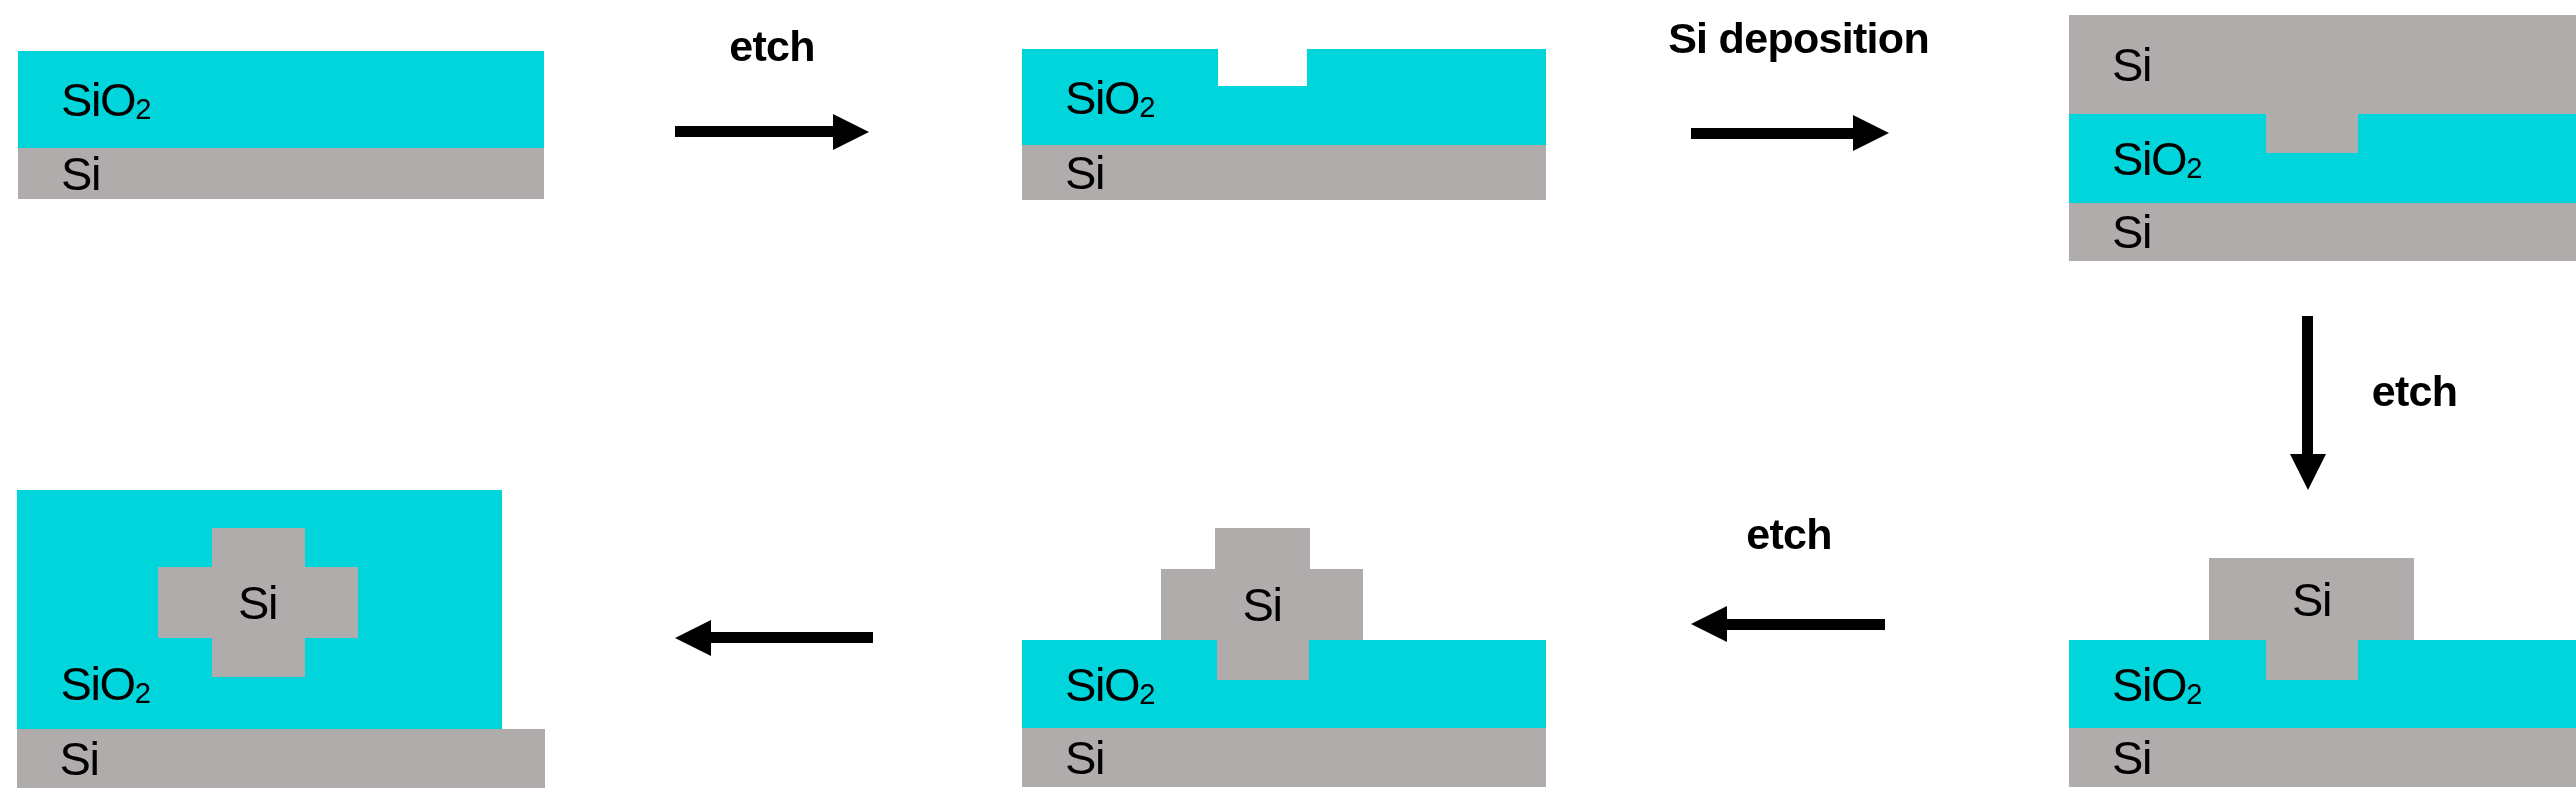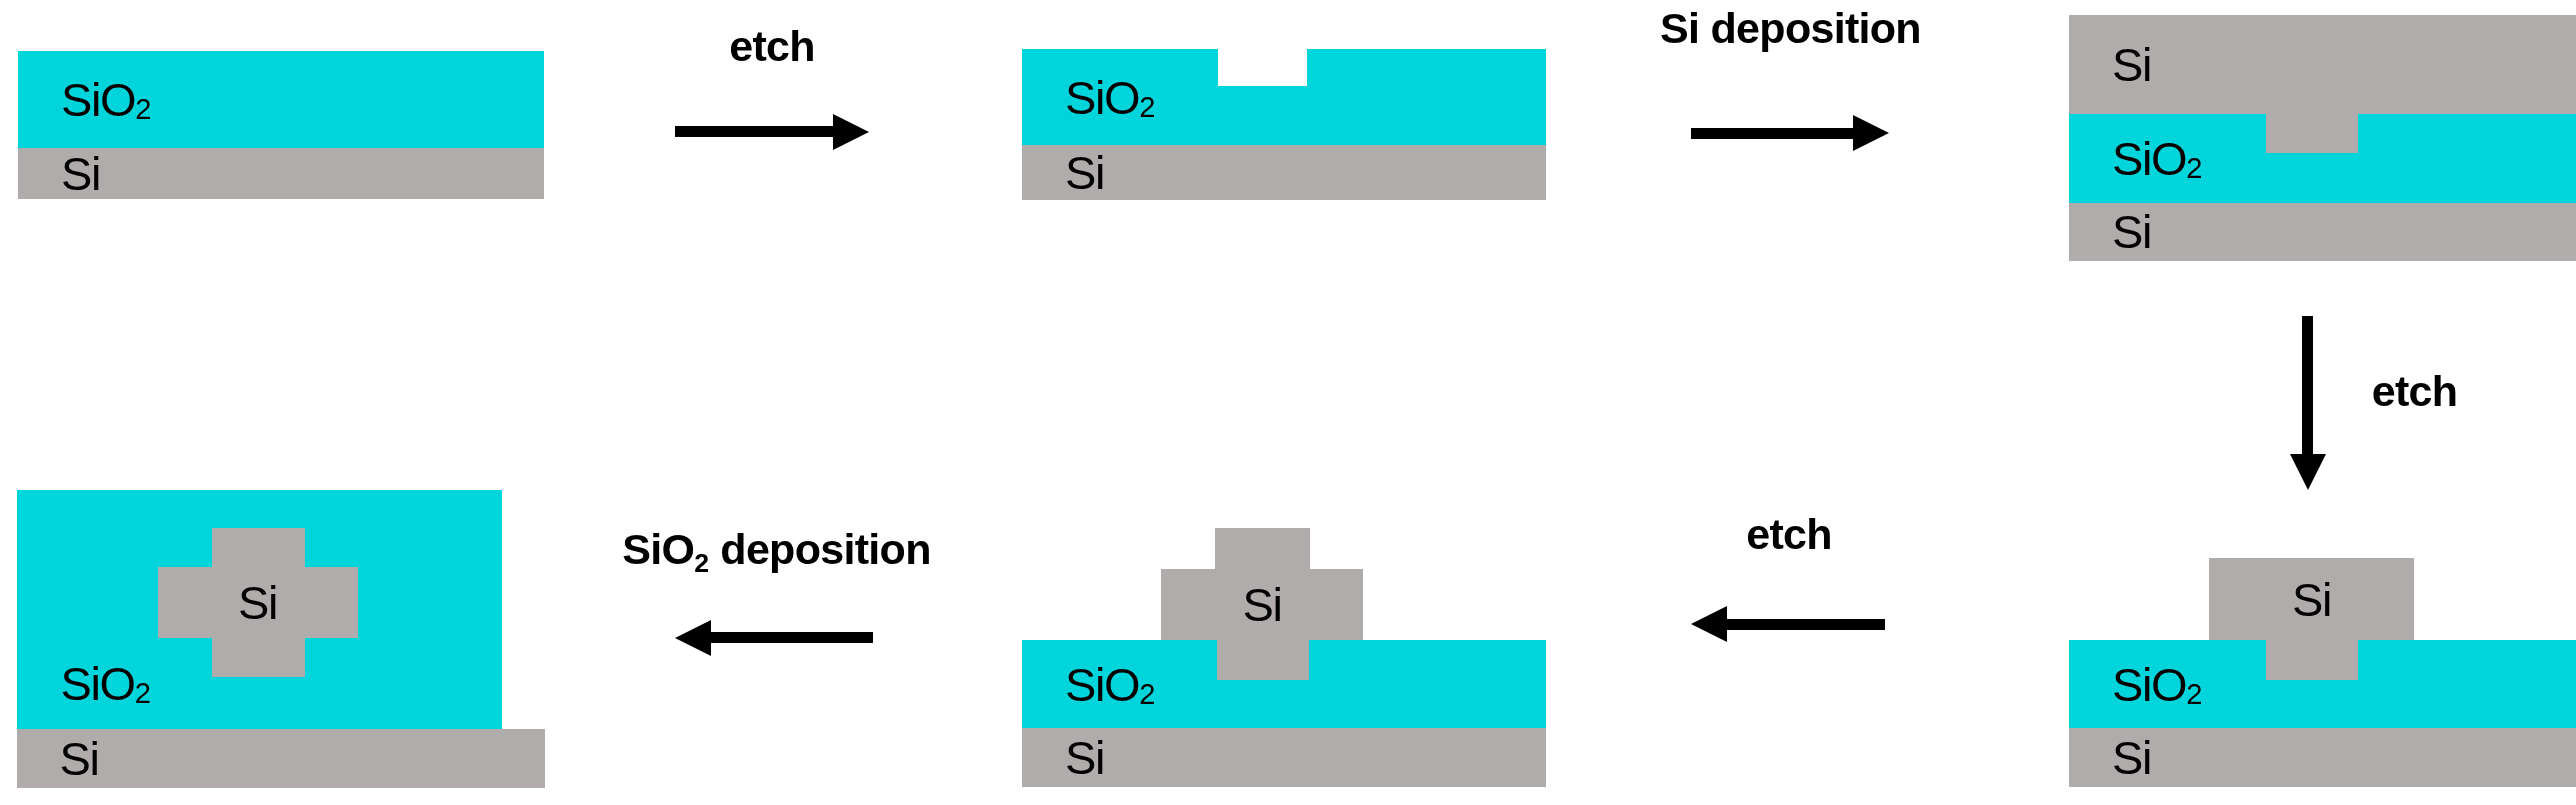--- a/index.html
+++ b/index.html
@@ -87,21 +87,21 @@
   <div class="panel" style="left:1022px; top:49px; width:481px; height:152px;">
     <div class="layer fill-sio2 pad-label" style="left:0; top:0; width:481px; height:96px;">
       <span class="mat-label"><span>SiO</span><span class="sub">2</span></span>
     </div>
     <div class="layer fill-bg" style="left:196px; top:0; width:89px; height:37px;"></div>
     <div class="layer fill-si pad-label" style="left:0; top:96px; width:481px; height:55px;">
       <span class="mat-label">Si</span>
     </div>
   </div>
 
-  <div class="arrow-label" style="left:1652px; top:6px; width:277px;">Si deposition</div>
+  <div class="arrow-label" style="left:1652px; top:16px; width:277px;text-align:right;">Si deposition</div>
   <div class="shaft" style="left:1691px; top:128px; width:162px; height:11px;"></div>
   <div class="head head-right" style="left:1853px; top:115px;"></div>
 
   <div class="panel" style="left:2069px; top:14.6px; width:494px; height:246px;">
     <div class="layer fill-si pad-label" style="left:0; top:0; width:494px; height:99px;">
       <span class="mat-label">Si</span>
     </div>
     <div class="layer fill-sio2 pad-label" style="left:0; top:99px; width:494px; height:89px;">
       <span class="mat-label"><span>SiO</span><span class="sub">2</span></span>
     </div>
@@ -139,23 +139,20 @@
     <div class="layer fill-si" style="left:195px; top:112px; width:92px; height:40px;"></div>
     <div class="layer fill-si" style="left:193px; top:0; width:95px; height:42px;"></div>
     <div class="layer fill-si center-label" style="left:139px; top:41px; width:202px; height:71px;">
       <span class="mat-label">Si</span>
     </div>
     <div class="layer fill-si pad-label" style="left:0; top:200px; width:481px; height:59px;">
       <span class="mat-label">Si</span>
     </div>
   </div>
 
-  <div class="arrow-label" style="left:613px; top:527px; width:327px;">
-    <span>SiO</span><span class="sub sub-deep">2</span><span> deposition</span>
-  </div>
   <div class="head head-left" style="left:675px; top:620px;"></div>
   <div class="shaft" style="left:711px; top:632px; width:162px; height:11px;"></div>
 
   <div class="panel" style="left:16.6px; top:490px; width:485px; height:297px;">
     <div class="layer fill-sio2" style="left:0; top:0; width:485px; height:239px;"></div>
     <div class="layer fill-si" style="left:195px; top:38px; width:93px; height:149px;"></div>
     <div class="layer fill-si center-label" style="left:141px; top:77px; width:200px; height:71px;">
       <span class="mat-label">Si</span>
     </div>
     <div class="layer" style="left:44px; top:169px; height:49px;">

